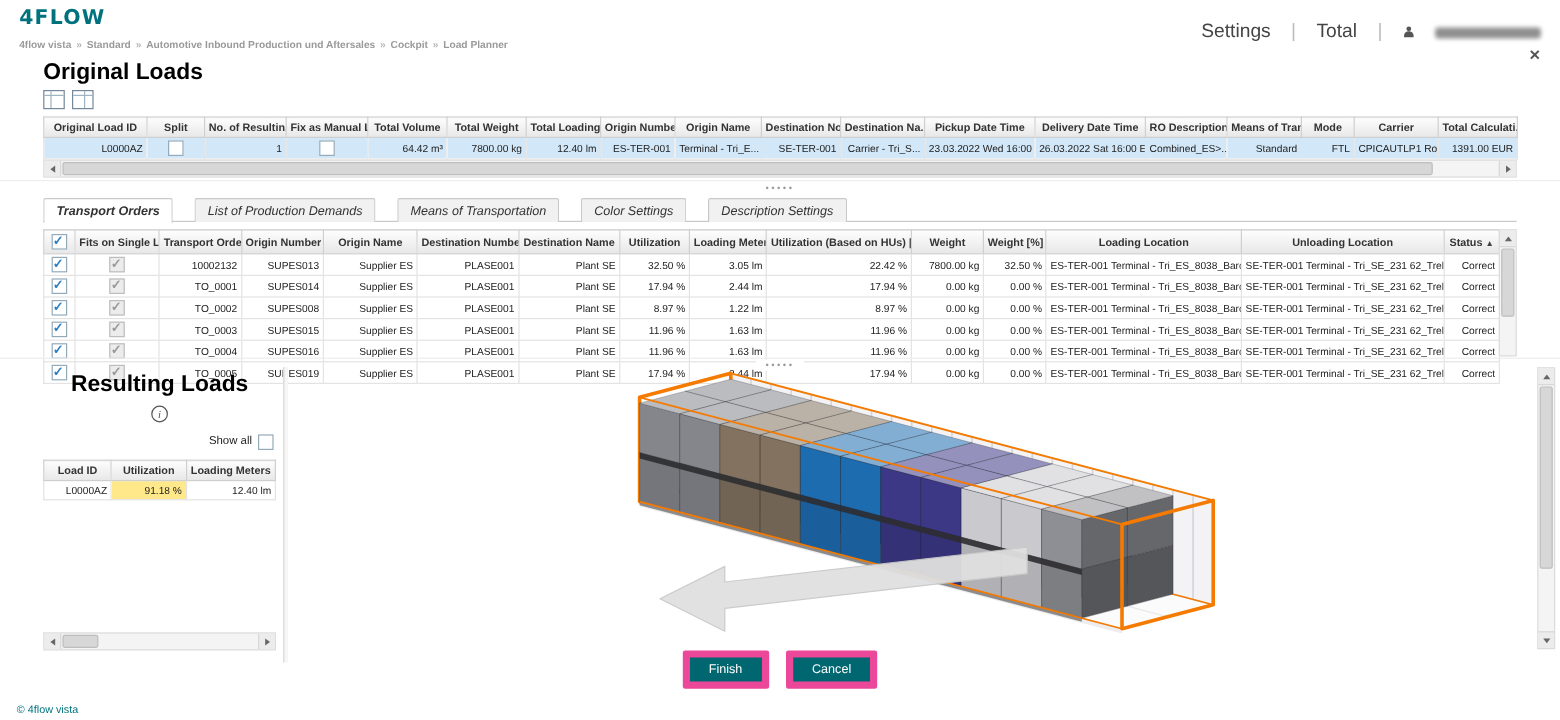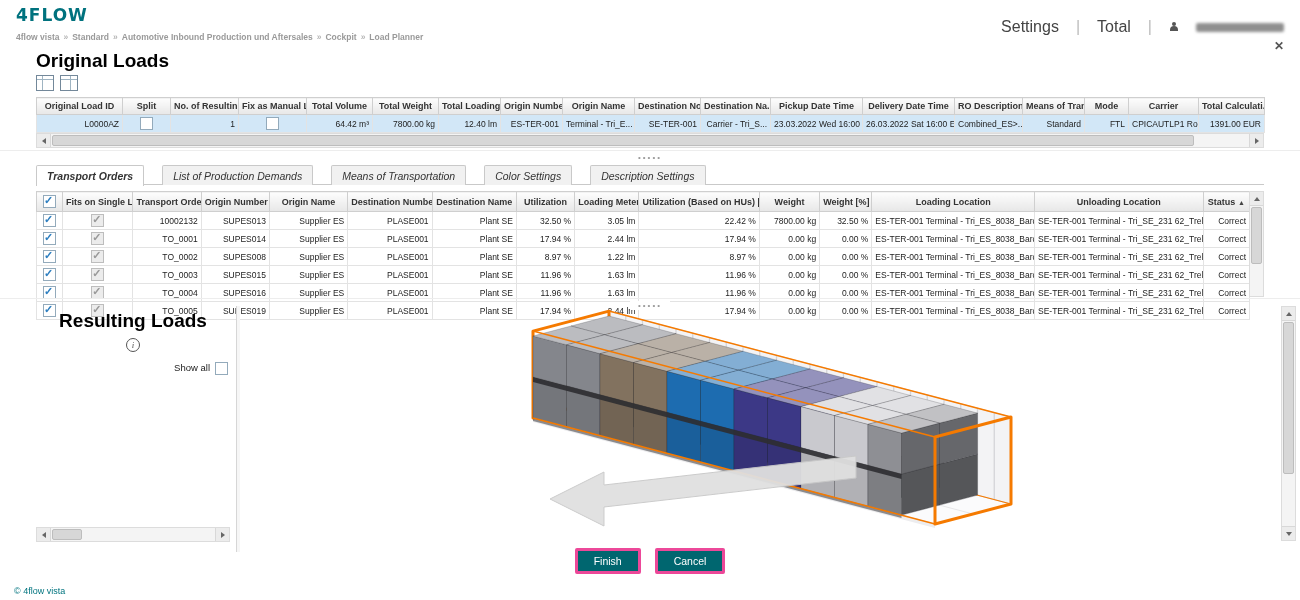--- a/index.html
+++ b/index.html
@@ -82,21 +82,21 @@
   .panel-head{display:flex;align-items:center;gap:6px;flex-direction:column;}
   .info-icon{display:inline-block;width:12px;height:12px;border:1px solid #555;border-radius:50%;color:#555;font-size:9px;line-height:12px;text-align:center;font-family:"Liberation Serif",serif;font-style:italic;}
   .showall{display:flex;justify-content:flex-end;align-items:flex-start;gap:5px;margin:10px 2px 8px 0;font-size:9.5px;color:#222;}
   .panel-spacer{flex:1;}
   #vdivider{position:absolute;left:200px;top:0;bottom:-6px;border-left:1px solid #d6d6d6;width:3px;background:#f6f6f6;}
   #viz{position:absolute;left:208px;right:40px;top:0;height:233px;}
   #viz svg{display:block;}
   #viz-scroll{position:absolute;right:4px;top:0;height:233px;}
 
   .actions{position:absolute;left:0;right:0;bottom:26px;display:flex;justify-content:center;gap:14px;}
-  .btn{background:#00666f;color:#fff;border:3px solid #ec4899;font-size:10.5px;font-family:"Liberation Sans",sans-serif;padding:4px 16px;border-radius:2px;cursor:pointer;}
+  .btn{background:#00666f;color:#fff;border:6px solid #ec4899;font-size:10.5px;font-family:"Liberation Sans",sans-serif;padding:4px 16px;border-radius:2px;cursor:pointer;}
   .footer-note{position:absolute;left:14px;bottom:4px;font-size:9px;color:#00747f;}
 </style>
 </head>
 <body>
 
 <div id="app">
 
   <header class="topnav">
     <span class="logo">4FLOW</span>
     <div class="nav-right">
@@ -373,20 +373,41 @@
   <section id="bottom">
     <div id="left-panel">
       <div class="panel-head">
         <h2 class="sect" style="margin:0">Resulting Loads</h2>
         <span class="info-icon">i</span>
       </div>
       <div class="showall">
         <span>Show all</span>
         <span class="cb"></span>
       </div>
+      <table class="grid">
+        <colgroup>
+            <col style="width:56px">
+            <col style="width:62px">
+            <col style="width:74px">
+          </colgroup>
+        <thead>
+          <tr>
+            <th>Load ID</th>
+            <th>Utilization</th>
+            <th>Loading Meters</th>
+          </tr>
+        </thead>
+        <tbody>
+          <tr>
+              <td class="l">L0000AZ</td>
+              <td class="r yellow">91.18 %</td>
+              <td class="r">12.40 lm</td>
+            </tr>
+        </tbody>
+      </table>
       <div class="panel-spacer"></div>
       <div class="hscroll">
         <span class="sbtn left">
             <span class="tri-l"></span>
           </span>
         <span class="hthumb" style="width:28px"></span>
         <span class="sbtn right">
             <span class="tri-r"></span>
           </span>
       </div>

